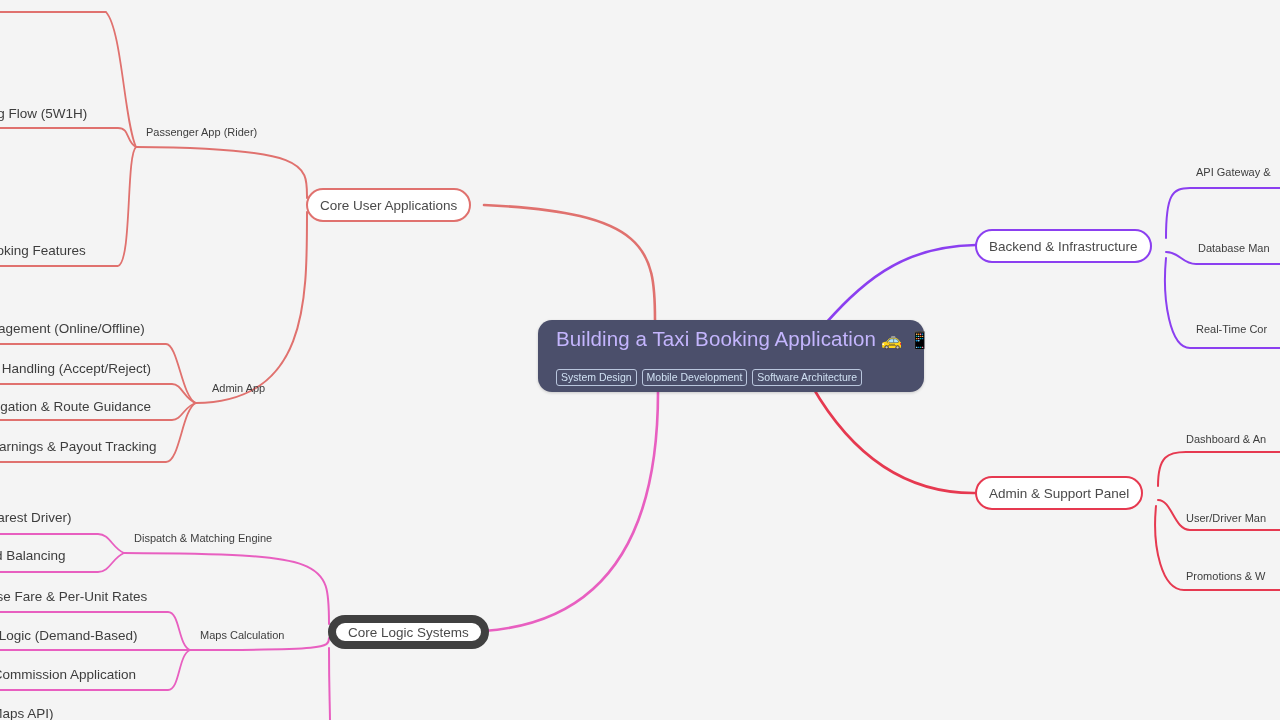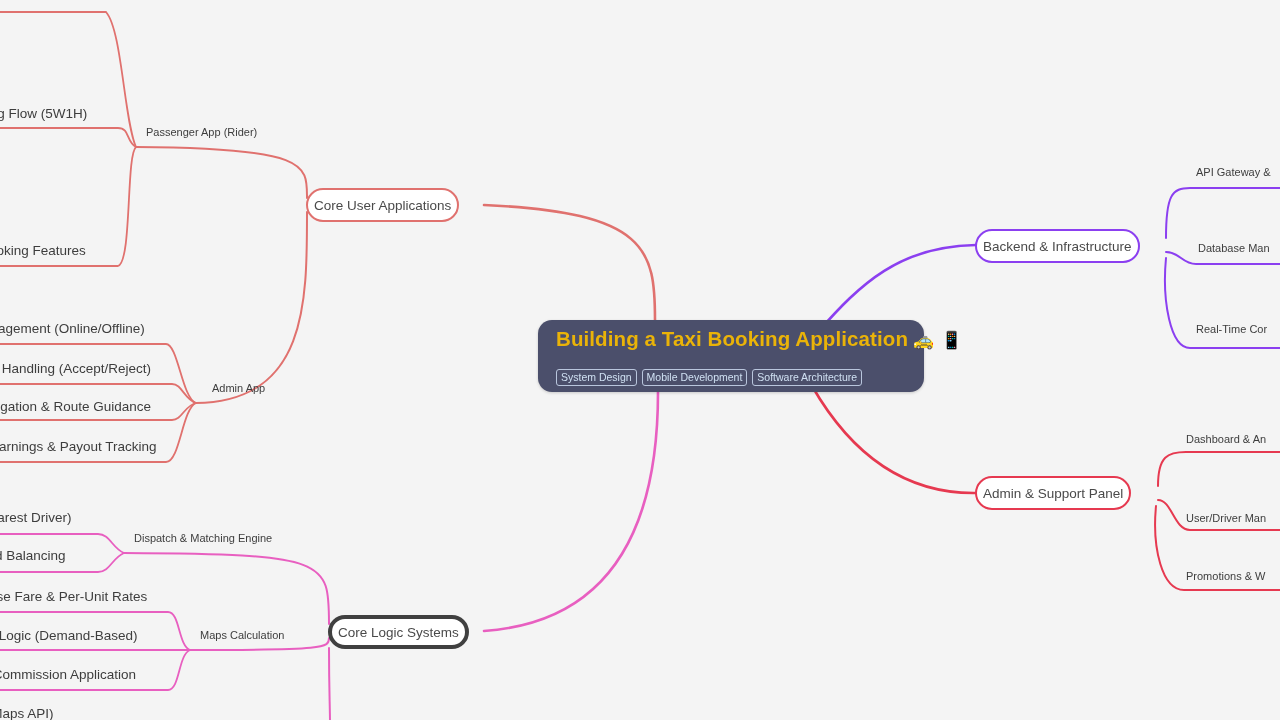--- a/index.html
+++ b/index.html
@@ -30,23 +30,23 @@
     width: 386px; height: 72px;
     background: #4b4f6b;
     border-radius: 14px;
     padding: 10px 18px 8px 18px;
     display: flex;
     flex-direction: column;
     justify-content: center;
     box-shadow: 0 1px 3px rgba(0,0,0,0.18);
   }
   #root-title {
-    color: #eab308;
+    color: #c4b5fd;
     font-size: 20.5px;
-    font-weight: 700;
+    font-weight: 400;
     line-height: 1.1;
     white-space: nowrap;
     letter-spacing: 0.1px;
   }
   #root-title .emoji { font-size: 17px; letter-spacing: 1px; }
   #root-tags {
     margin-top: 19px;
     display: flex;
     gap: 5px;
   }
@@ -64,27 +64,27 @@
   .branch-node {
     position: absolute;
     background: #ffffff;
     border-radius: 18px;
     display: flex;
     align-items: center;
     justify-content: center;
     white-space: nowrap;
     font-size: 13.5px;
     color: #4a4a4a;
-    padding: 0 6px;
+    padding: 0 12px;
     height: 34px;
   }
   .branch-node.red   { border: 2px solid #e0716e; }
   .branch-node.purple{ border: 2px solid #8b3ff0; }
   .branch-node.crimson{ border: 2px solid #e63950; }
-  .branch-node.pink  { border: 4px solid #404040; }
+  .branch-node.pink  { border: 8px solid #404040; }
 
   
   .leaf {
     position: absolute;
     white-space: nowrap;
     font-size: 11px;
     color: #3d3d3d;
     line-height: 17px;
   }
   .leaf.sub {

